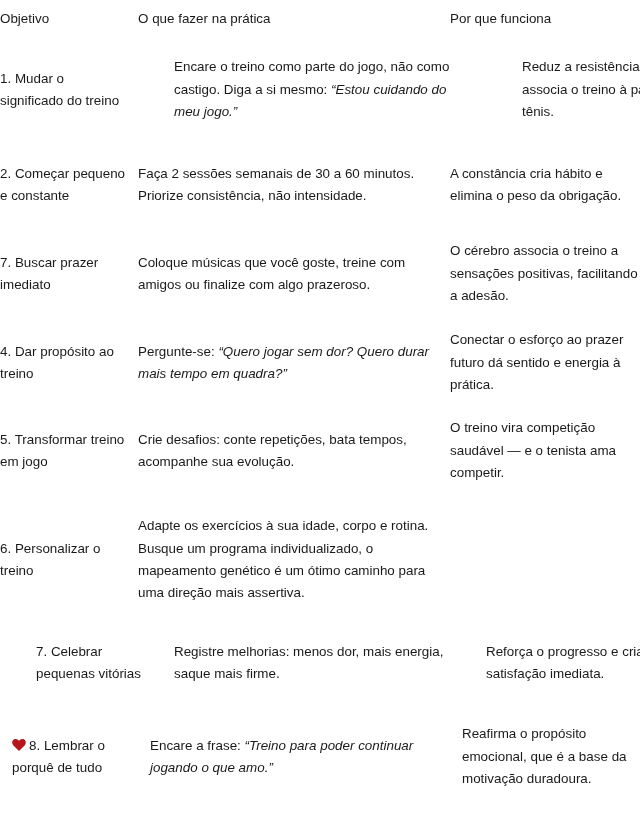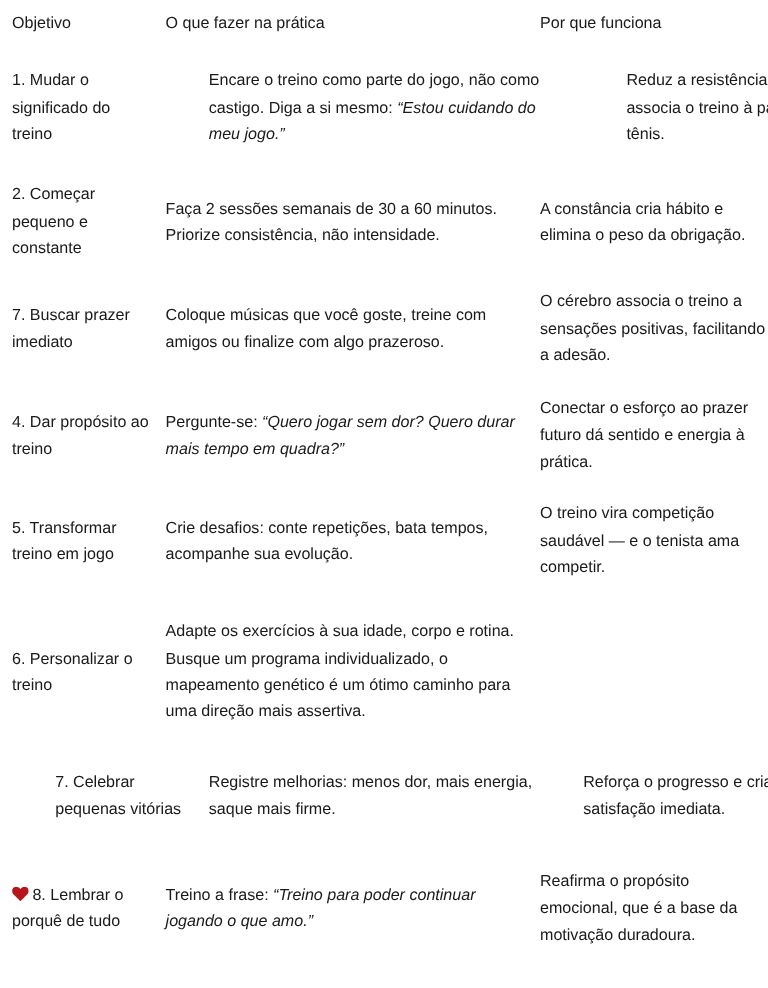--- a/index.html
+++ b/index.html
@@ -19,34 +19,33 @@
   .table {
     position: relative;
     width: 640px;
   }
   .row {
     display: grid;
     grid-template-columns: 128px 312px 200px;
     align-items: center;
   }
   .cell {
-    padding-left: 10px;
     box-sizing: border-box;
   }
   .cell.c2 { padding-left: 10px; }
   .cell.c3 { padding-left: 10px; }
   .header { height: 38px; }
   .r1 { height: 104px; gap: 36px; }
   .r2 { height: 86px; }
   .r3 { height: 92px; }
   .r4 { height: 86px; }
   .r5 { height: 90px; }
   .r6 { height: 128px; }
   .r7 { height: 78px; margin-left: 36px; }
-  .r8 { height: 110px; }
+  .r8 { height: 110px; margin-left: 12px; }
   em { font-style: italic; }
   .heart {
     display: inline-block;
     width: 14px;
     height: 12px;
     vertical-align: -1px;
     margin-right: 3px;
   }
 </style>
 </head>
@@ -97,16 +96,16 @@
   <div class="row r7">
     <div class="cell c1">7. Celebrar pequenas vitórias</div>
     <div class="cell c2"><span>Registre melhorias: menos dor, mais energia, saque mais firme.</span></div>
     <div class="cell c3">Reforça o progresso e cria satisfação imediata.</div>
   </div>
 
   <div class="row r8">
     <div class="cell c1"><svg class="heart" viewBox="0 0 24 21">
           <path d="M12 21 L2.2 11.2 C-0.7 8.3 -0.7 3.6 2.2 1.2 C5 -1 9 -0.3 12 3.2 C15 -0.3 19 -1 21.8 1.2 C24.7 3.6 24.7 8.3 21.8 11.2 Z" fill="#b5161b"></path>
         </svg><span>8. Lembrar o porquê de tudo</span></div>
-    <div class="cell c2"><span>Treino a frase: </span><em>“Treino para poder continuar jogando o que amo.”</em></div>
+    <div class="cell c2"><span>Encare a frase: </span><em>“Treino para poder continuar jogando o que amo.”</em></div>
     <div class="cell c3">Reafirma o propósito emocional, que é a base da motivação duradoura.</div>
   </div>
 </div>
 
 </body></html>

